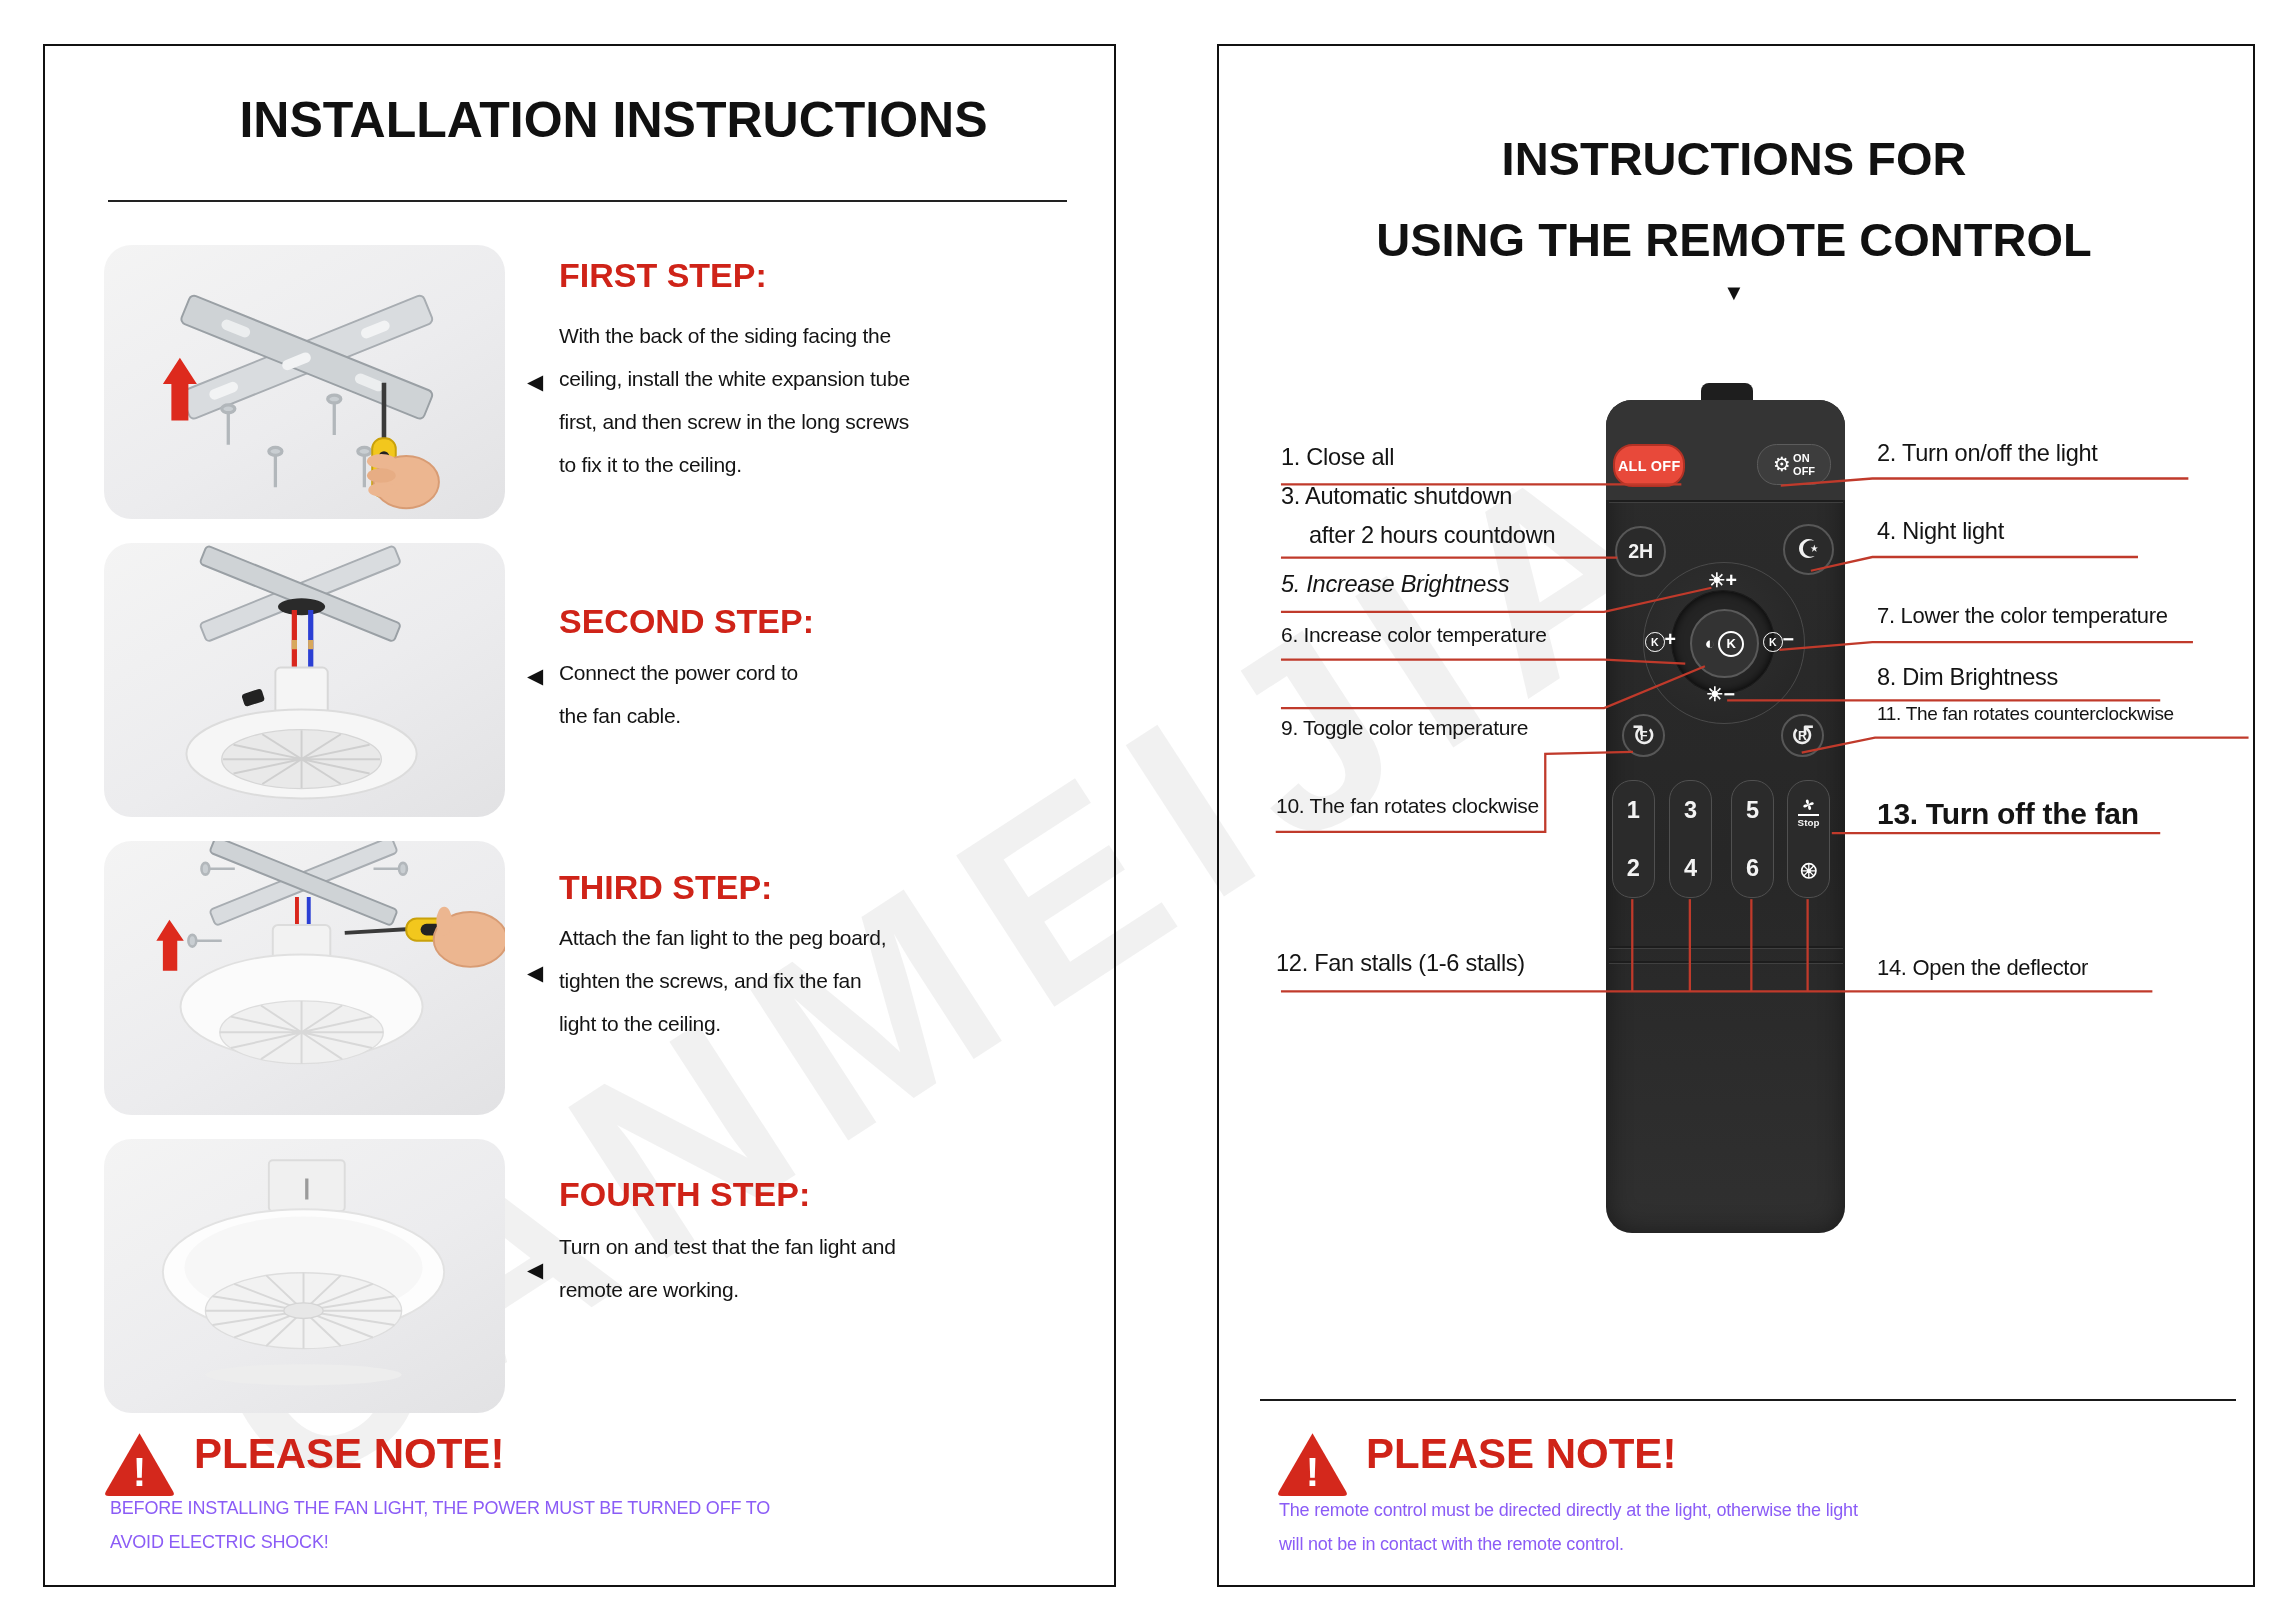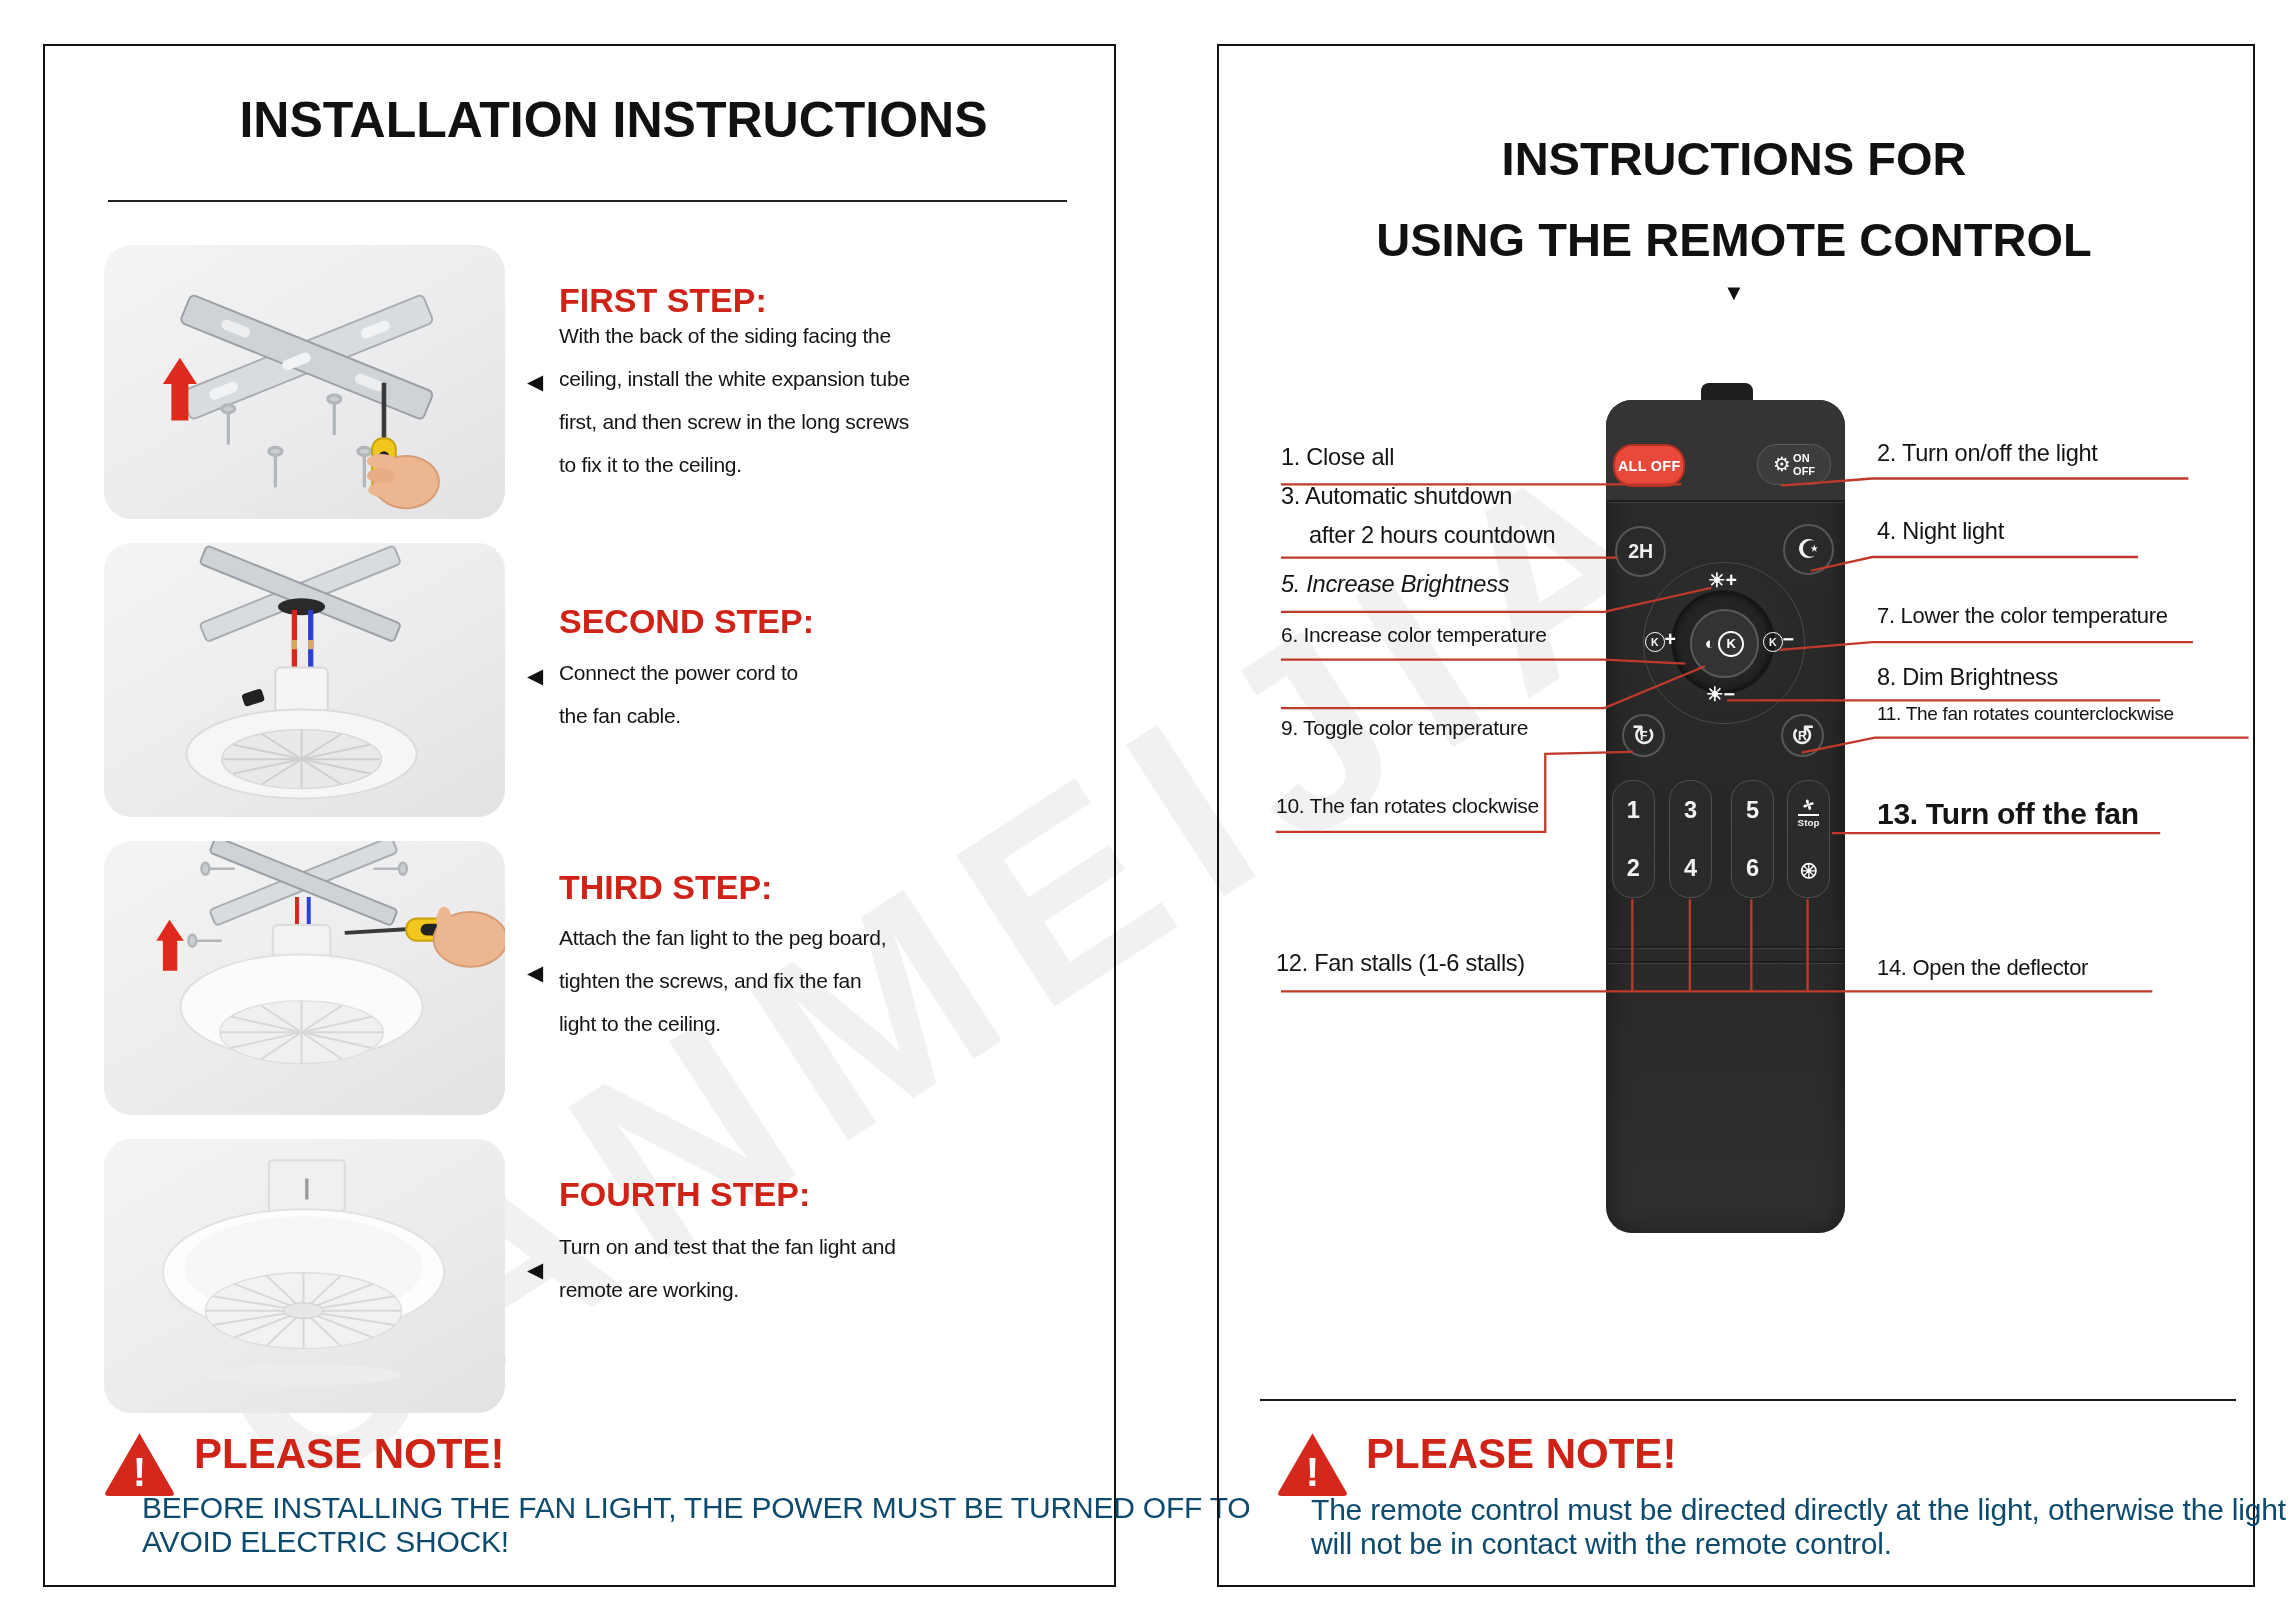--- a/index.html
+++ b/index.html
@@ -6,21 +6,21 @@
   #page{position:relative;width:2295px;height:1623px;background:#ffffff;overflow:hidden;}
   .abs{position:absolute;}
   .panel{position:absolute;border:2.6px solid #111;background:transparent;}
   .ptitle{font-weight:bold;color:#111;text-align:center;}
   .stephead{font-weight:bold;color:#cf2318;font-size:34px;letter-spacing:0;}
   .stepbody{font-size:21px;color:#141414;line-height:43px;letter-spacing:-0.3px;}
   .lbl{font-size:23.6px;color:#141414;letter-spacing:-0.3px;white-space:nowrap;}
   .card{position:absolute;left:104px;width:401px;height:274px;border-radius:27.5px;
         background:linear-gradient(150deg,#f4f4f4 0%,#ececee 55%,#e2e2e4 100%);overflow:hidden;}
   .notehead{font-weight:bold;color:#cf2318;font-size:42px;letter-spacing:0;}
-  .notebody{font-size:30px;color:#0c4a6e;line-height:34px;letter-spacing:-0.2px;white-space:nowrap;margin-left:32px;}
+  .notebody{font-size:18px;color:#8b5cf6;line-height:34px;letter-spacing:-0.2px;white-space:nowrap;}
   .tri{font-size:21px;color:#111;}
   .remote{position:absolute;left:1606px;top:400px;width:239px;height:833px;border-radius:26px;
           background:linear-gradient(180deg,#3a3a3a 0%,#2b2b2b 10%,#272727 55%,#303030 100%);
           box-shadow:inset 0 0 26px rgba(0,0,0,.45);}
   .remote-top{position:absolute;left:0;top:0;width:100%;height:100px;border-radius:26px 26px 0 0;background:#343434;}
   .seam{position:absolute;left:2.6px;width:234px;height:2px;background:#1d1d1d;box-shadow:0 0.7px 0 #4a4a4a;}
   .pill{position:absolute;border-radius:19.6px;display:flex;align-items:center;justify-content:center;}
   .rbtn{position:absolute;border-radius:50%;background:#2a2a2a;border:2px solid #575757;
         display:flex;align-items:center;justify-content:center;color:#f2f2f2;font-weight:bold;}
   .npill{position:absolute;top:380px;width:41px;height:116px;border-radius:20px;background:#2b2b2b;border:1.3px solid #505050;
@@ -146,21 +146,21 @@
         <ellipse cx="305" cy="196" rx="182" ry="78" fill="#f7f7f7"></ellipse>
         <ellipse cx="305" cy="262" rx="150" ry="58" fill="#f2f2f2" stroke="#dddddd" stroke-width="2"></ellipse>
         <path d="M305 262L455 262M305 262L444 284M305 262L411 303M305 262L362 316M305 262L305 320M305 262L248 316M305 262L199 303M305 262L166 284M305 262L155 262M305 262L166 240M305 262L199 221M305 262L248 208M305 262L305 204M305 262L362 208M305 262L411 221M305 262L444 240" stroke="#d8d8d8" stroke-width="3"></path>
         <ellipse cx="305" cy="262" rx="30" ry="12" fill="#e7e7e7" stroke="#d4d4d4" stroke-width="2"></ellipse>
         <ellipse cx="305" cy="360" rx="150" ry="16" fill="#ededed"></ellipse>
       </g>
     </svg>
   </div>
 
   <div class="abs tri" style="left:527px;top:370px;">◀</div>
-  <div class="abs stephead" style="left:559px;top:281px;">FIRST STEP:</div>
+  <div class="abs stephead" style="left:559px;top:256px;">FIRST STEP:</div>
   <div class="abs stepbody" style="left:559px;top:314px;">
     <div>With the back of the siding facing the</div>
     <div>ceiling, install the white expansion tube</div>
     <div>first, and then screw in the long screws</div>
     <div>to fix it to the ceiling.</div>
   </div>
 
   <div class="abs tri" style="left:527px;top:664px;">◀</div>
   <div class="abs stephead" style="left:559px;top:602px;">SECOND STEP:</div>
   <div class="abs stepbody" style="left:559px;top:651px;">

